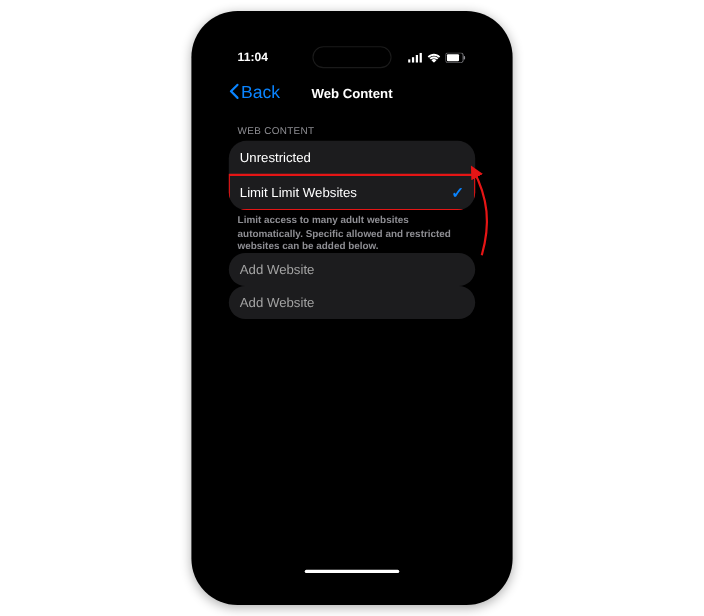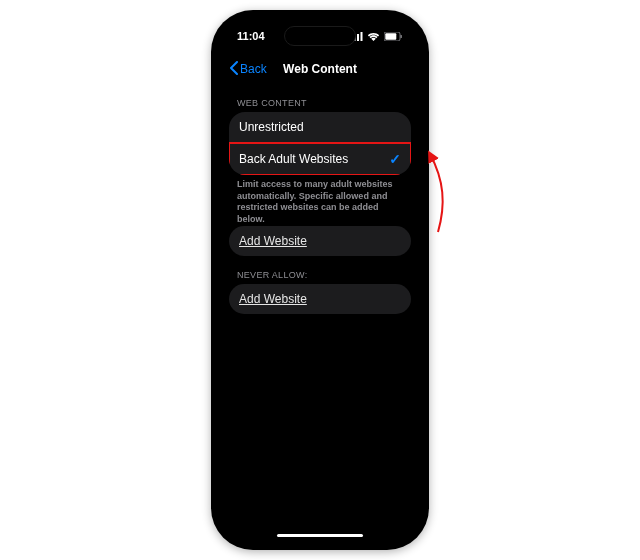--- a/index.html
+++ b/index.html
@@ -7,25 +7,25 @@
       background: #fff;
       width: 640px;
       height: 560px;
       font-family: -apple-system, BlinkMacSystemFont, "Segoe UI", Helvetica, Arial, sans-serif;
       display: flex;
       align-items: center;
       justify-content: center;
       position: relative;
     }
     .phone {
-      width: 218px;
+      width: 292px;
       height: 540px;
       background: #000;
       border-radius: 42px;
-      padding: 8px;
+      padding: 24px;
       position: relative;
       box-shadow: 0 2px 10px rgba(0,0,0,0.3);
     }
     .screen {
       width: 100%;
       height: 100%;
       background: #000;
       border-radius: 34px;
       overflow: hidden;
       position: relative;
@@ -63,21 +63,21 @@
       height: 30px;
       display: flex;
       align-items: center;
       position: relative;
       padding: 0 10px;
     }
     .back-btn {
       display: flex;
       align-items: center;
       color: #0A84FF;
-      font-size: 12px;
+      font-size: 16px;
       gap: 2px;
     }
     .nav-title {
       position: absolute;
       left: 50%;
       transform: translateX(-50%);
       font-weight: 600;
       font-size: 12px;
     }
     .content { padding: 0 10px; }
@@ -111,21 +111,21 @@
       z-index: 2;
     }
     .check { color: #0A84FF; font-size: 14px; font-weight: 700; }
     .footer-text {
       color: #8E8E93;
       font-size: 9px;
       line-height: 1.3;
       padding: 4px 8px 0;
       font-weight: bold;
     }
-    .link-cell { color: #e5e5e5; text-decoration: underline; }
+    .link-cell { color: #a3a3a3; }
     .home-indicator {
       position: absolute;
       bottom: 5px;
       left: 50%;
       transform: translateX(-50%);
       width: 86px;
       height: 3px;
       background: #fff;
       border-radius: 2px;
     }
@@ -180,33 +180,32 @@
       <div class="nav-title">Web Content</div>
     </div>
 
     <div class="content">
       <div class="section-header">WEB CONTENT</div>
       <div class="cell-group">
         <div class="cell">
           <span>Unrestricted</span>
         </div>
         <div class="cell highlighted">
-          <span>Back Adult Websites</span>
+          <span>Limit Limit Websites</span>
           <span class="check">✓</span>
         </div>
       </div>
       <div class="footer-text">Limit access to many adult websites automatically. Specific allowed and restricted websites can be added below.</div>
 
       <div class="cell-group">
         <div class="cell link-cell">
           <span>Add Website</span>
         </div>
       </div>
 
-      <div class="section-header">NEVER ALLOW:</div>
       <div class="cell-group">
         <div class="cell link-cell">
           <span>Add Website</span>
         </div>
       </div>
     </div>
 
     <div class="home-indicator"></div>
   </div>
 </div>

